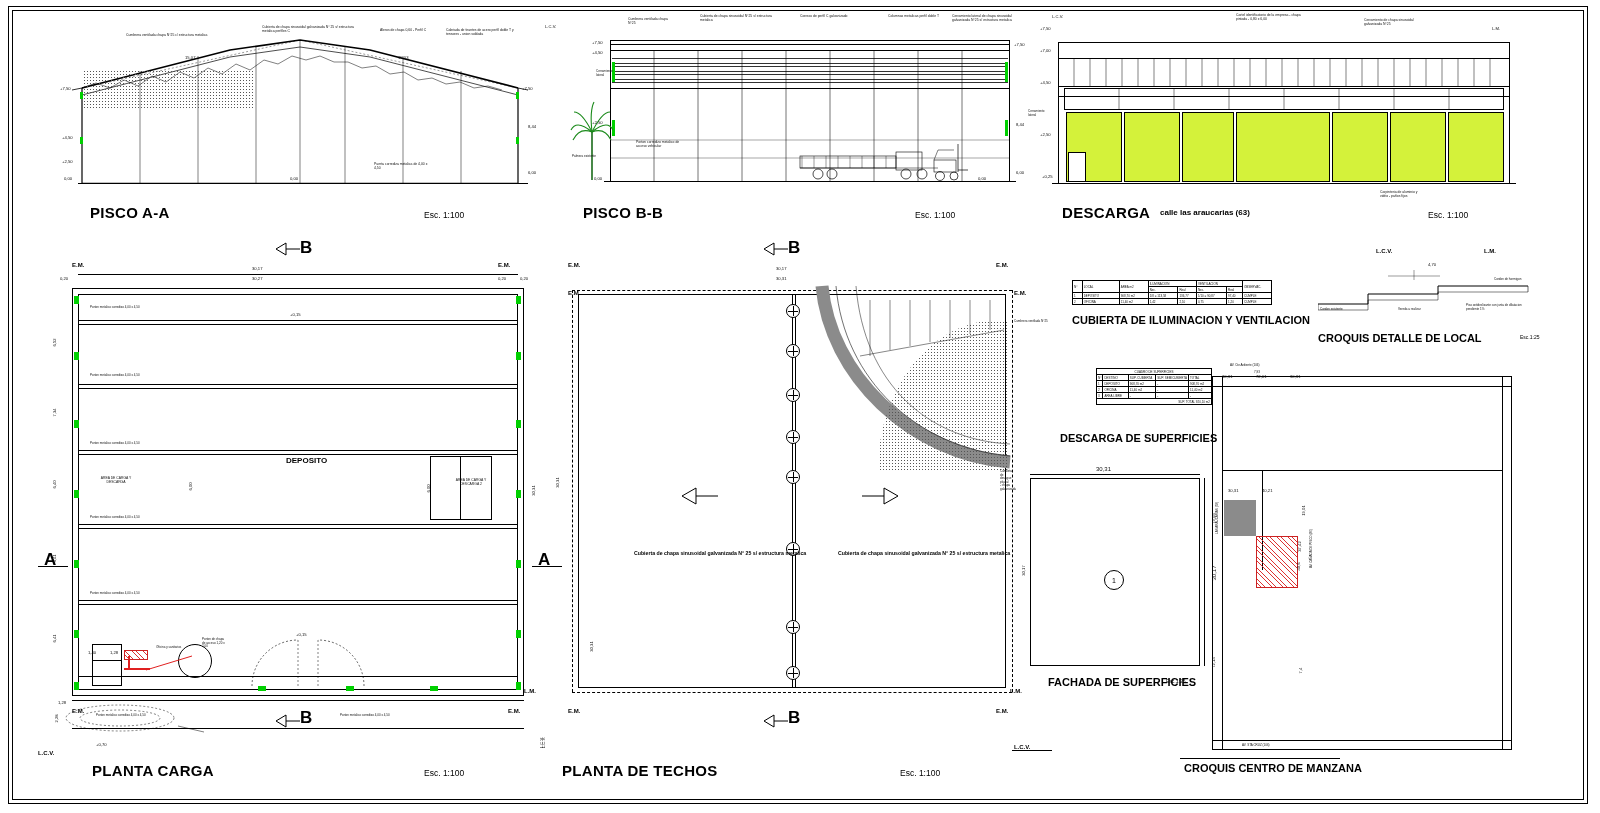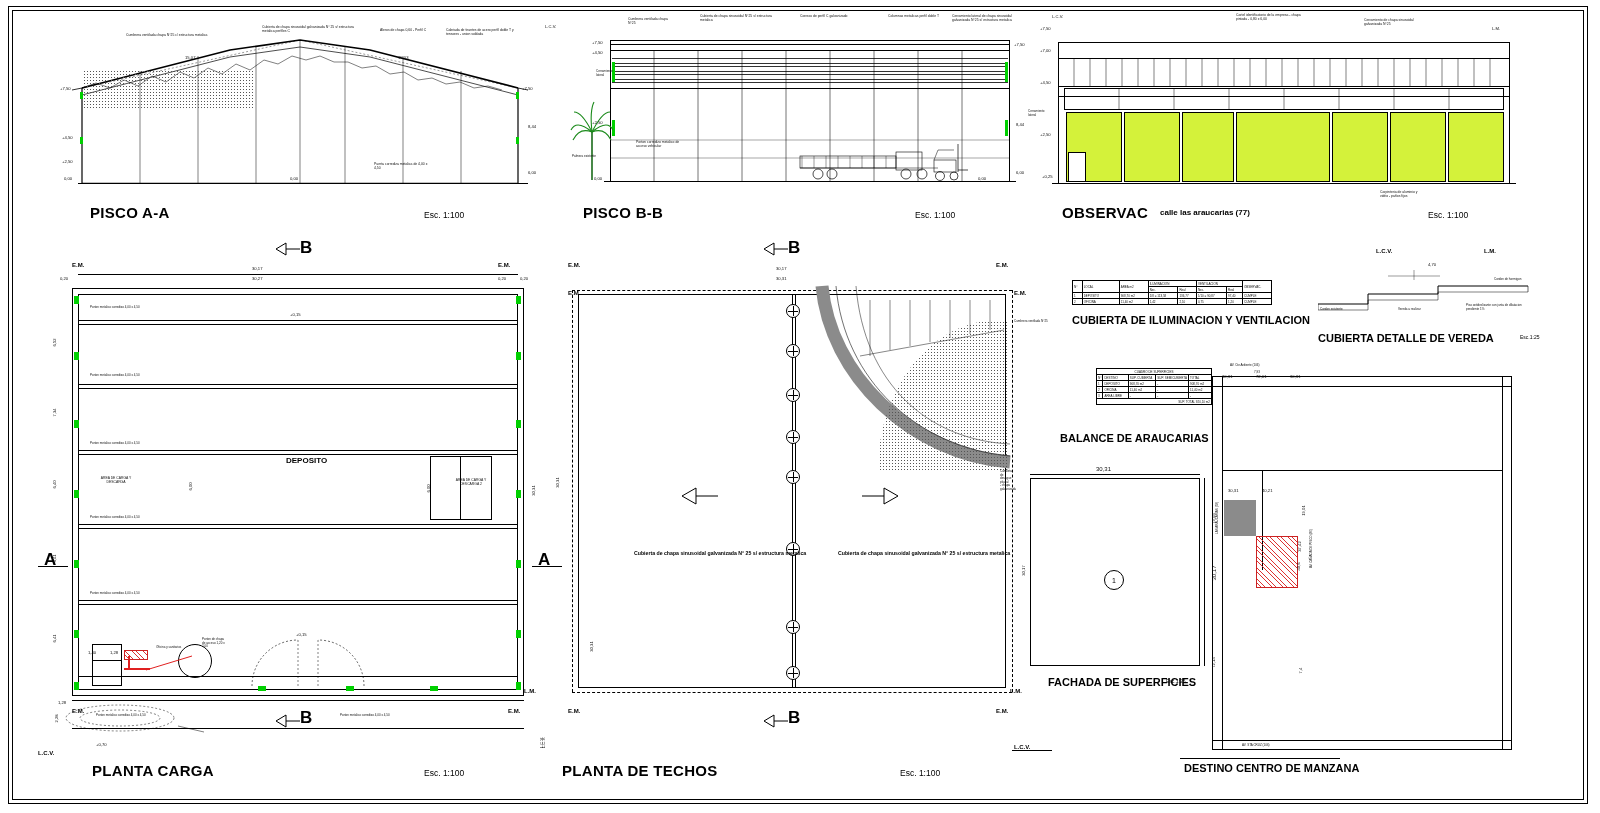--- a/index.html
+++ b/index.html
@@ -265,22 +265,22 @@
     <div class="tiny3" style="left:1028px;top:110px;width:16px;white-space:normal;">Cerramiento lateral</div>
 
     <div class="dim" style="left:1040px;top:26px;">+7,50</div>
     <div class="dim" style="left:1040px;top:48px;">+7,00</div>
     <div class="dim" style="left:1040px;top:80px;">+4,50</div>
     <div class="dim" style="left:1040px;top:132px;">+2,50</div>
     <div class="dim" style="left:1042px;top:174px;">+0,25</div>
     <div class="dim" style="left:1492px;top:26px;">L.M.</div>
     <div class="dim" style="left:1052px;top:14px;">L.C.V.</div>
 
-    <div class="lbl ttl" style="left:1062px;top:204px;">OBSERVAC</div>
-    <div class="lbl" style="left:1160px;top:208px;font-size:8px;font-weight:bold;">calle las araucarias (77)</div>
+    <div class="lbl ttl" style="left:1062px;top:204px;">DESCARGA</div>
+    <div class="lbl" style="left:1160px;top:208px;font-size:8px;font-weight:bold;">calle las araucarias (63)</div>
     <div class="esc" style="left:1428px;top:210px;">Esc. 1:100</div>
   </div>
 
   <div>
     <div class="boxthick" style="left:72px;top:288px;width:452px;height:408px;"></div>
     <div class="box" style="left:78px;top:294px;width:440px;height:396px;"></div>
 
     <div class="ln hl" style="left:78px;top:320px;width:440px;"></div>
     <div class="ln hl" style="left:78px;top:324px;width:440px;"></div>
     <div class="ln hl" style="left:78px;top:384px;width:440px;"></div>
@@ -563,21 +563,21 @@
         <td>AREA LIBRE</td>
         <td>-</td>
         <td>-</td>
         <td>-</td>
       </tr>
       <tr>
         <td colspan="5" style="text-align:right;">SUP. TOTAL 920,10 m2</td>
       </tr>
     </tbody>
       </table>
-    <div class="lbl ttl-sm" style="left:1060px;top:432px;">BALANCE DE ARAUCARIAS</div>
+    <div class="lbl ttl-sm" style="left:1060px;top:432px;">DESCARGA DE SUPERFICIES</div>
   </div>
 
   <div>
     <div class="box" style="left:1030px;top:478px;width:170px;height:188px;border-width:0.9px;"></div>
     <div class="circ" style="left:1104px;top:570px;width:20px;height:20px;"></div>
     <div style="position:absolute;left:1104px;top:570px;width:20px;height:20px;font-size:7px;display:flex;align-items:center;justify-content:center;">1</div>
     <div class="dim" style="left:1096px;top:466px;font-size:6px;">30,31</div>
     <div class="dim" style="left:1206px;top:570px;font-size:6px;transform:rotate(-90deg);">30,17</div>
     <div class="ln hl" style="left:1030px;top:474px;width:170px;"></div>
     <div class="ln vl" style="left:1204px;top:478px;height:188px;"></div>
@@ -594,21 +594,21 @@
       <line x1="96" y1="2" x2="96" y2="12" stroke="#000" stroke-width="0.4"></line>
       <line x1="70" y1="8" x2="122" y2="8" stroke="#000" stroke-width="0.4"></line>
     </svg>
     <div class="mk-sm" style="left:1376px;top:248px;">L.C.V.</div>
     <div class="mk-sm" style="left:1484px;top:248px;">L.M.</div>
     <div class="dim" style="left:1428px;top:262px;">4,70</div>
     <div class="tiny3" style="left:1494px;top:278px;">Cordon de hormigon</div>
     <div class="tiny3" style="left:1320px;top:308px;">Cordon existente</div>
     <div class="tiny3" style="left:1398px;top:308px;">Vereda a realizar</div>
     <div class="tiny3" style="left:1466px;top:304px;width:66px;white-space:normal;">Piso antideslizante con junta de dilatacion pendiente 1%</div>
-    <div class="lbl ttl-sm" style="left:1318px;top:332px;">CUBIERTA DETALLE DE VEREDA</div>
+    <div class="lbl ttl-sm" style="left:1318px;top:332px;">CROQUIS DETALLE DE LOCAL</div>
     <div class="esc" style="left:1520px;top:334px;font-size:5px;">Esc.1:25</div>
   </div>
 
   <div>
     <div class="box" style="left:1212px;top:376px;width:300px;height:374px;border-color:#000;border-width:0.8px;"></div>
     <div class="ln hl" style="left:1212px;top:386px;width:300px;"></div>
     <div class="ln hl" style="left:1212px;top:740px;width:300px;"></div>
     <div class="ln vl" style="left:1222px;top:376px;height:374px;"></div>
     <div class="ln vl" style="left:1502px;top:376px;height:374px;"></div>
     <div class="ln hl" style="left:1222px;top:470px;width:280px;"></div>
@@ -626,16 +626,16 @@
     <div class="dim" style="left:1208px;top:516px;transform:rotate(-90deg);">79,04</div>
     <div class="dim" style="left:1208px;top:660px;transform:rotate(-90deg);">72,14</div>
     <div class="dim" style="left:1298px;top:508px;transform:rotate(-90deg);">19,01</div>
     <div class="dim" style="left:1294px;top:544px;transform:rotate(-90deg);">37,42</div>
     <div class="dim" style="left:1294px;top:564px;transform:rotate(-90deg);">40,6</div>
     <div class="dim" style="left:1298px;top:668px;transform:rotate(-90deg);">7,4</div>
     <div class="tiny3" style="left:1216px;top:534px;transform:rotate(-90deg);transform-origin:left top;">LAS ARAUCARIAS (93)</div>
     <div class="tiny3" style="left:1310px;top:568px;transform:rotate(-90deg);transform-origin:left top;">AV. CAÑADA DE PISCO (86)</div>
     <div class="tiny3" style="left:1242px;top:744px;">AV. STA CRUZ (106)</div>
 
-    <div class="lbl ttl-sm" style="left:1184px;top:762px;">DESTINO CENTRO DE MANZANA</div>
+    <div class="lbl ttl-sm" style="left:1184px;top:762px;">CROQUIS CENTRO DE MANZANA</div>
     <div class="ln hl" style="left:1180px;top:758px;width:160px;height:1px;"></div>
   </div>
 </div>
 
 </body></html>

